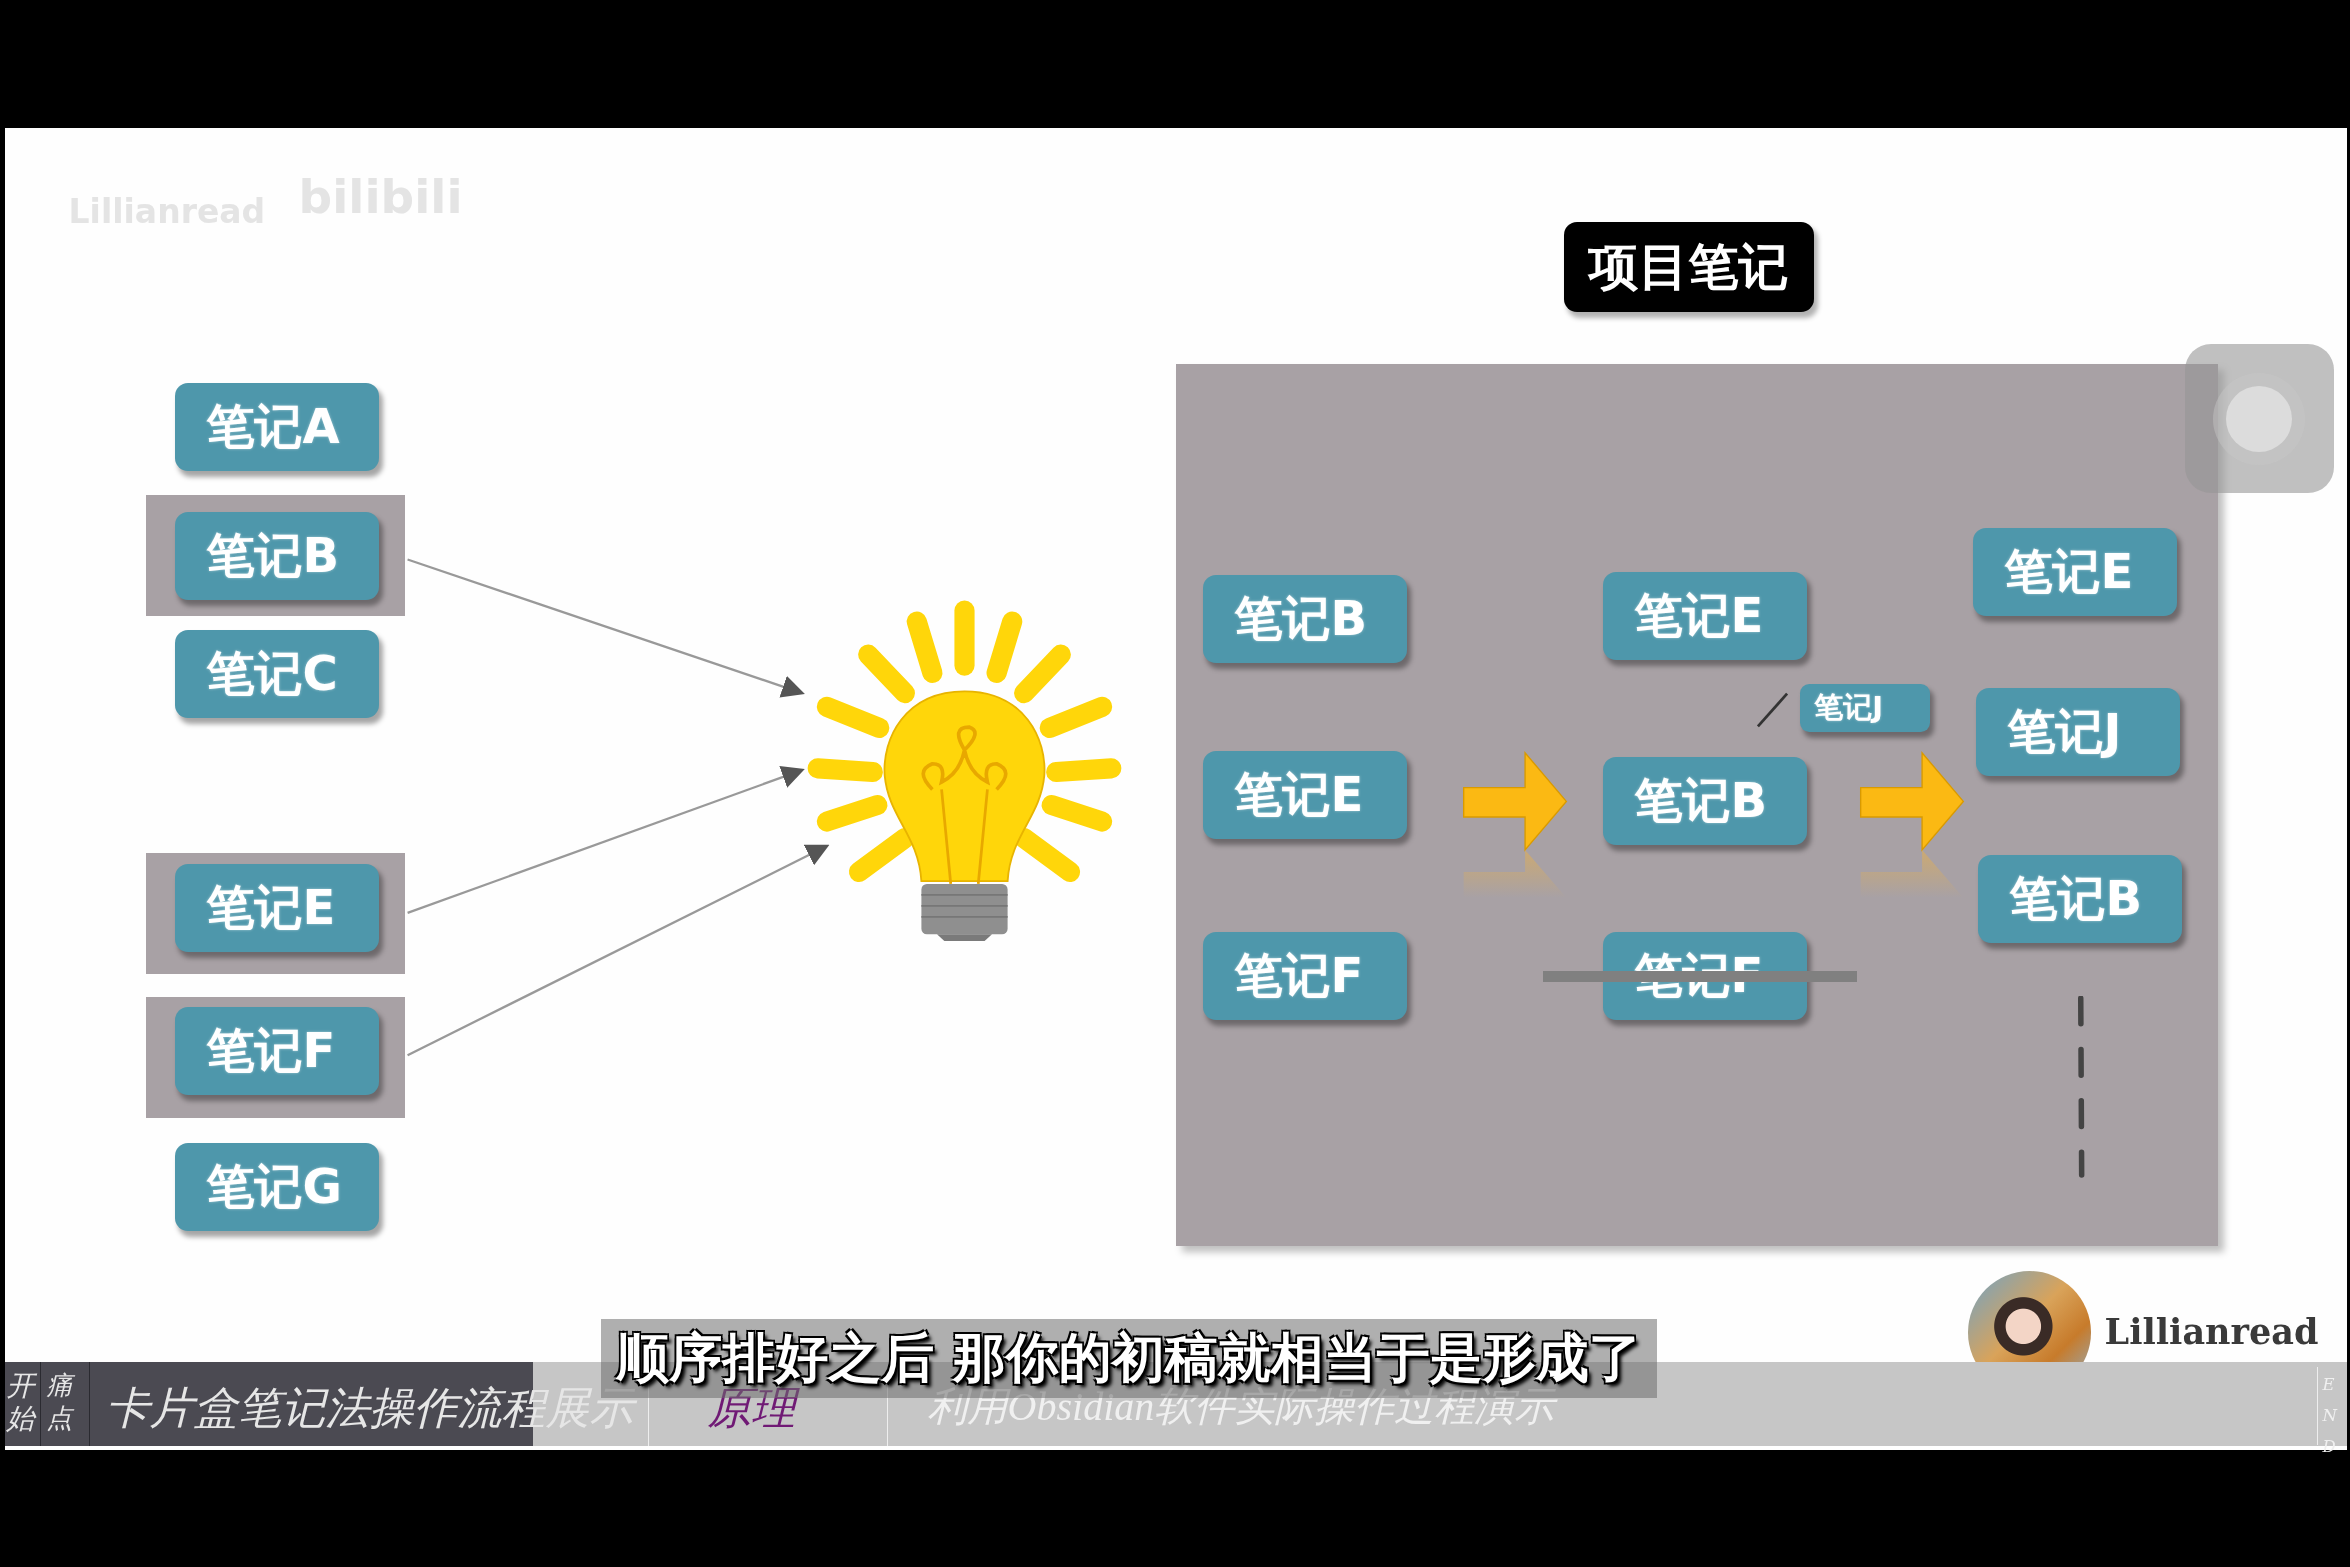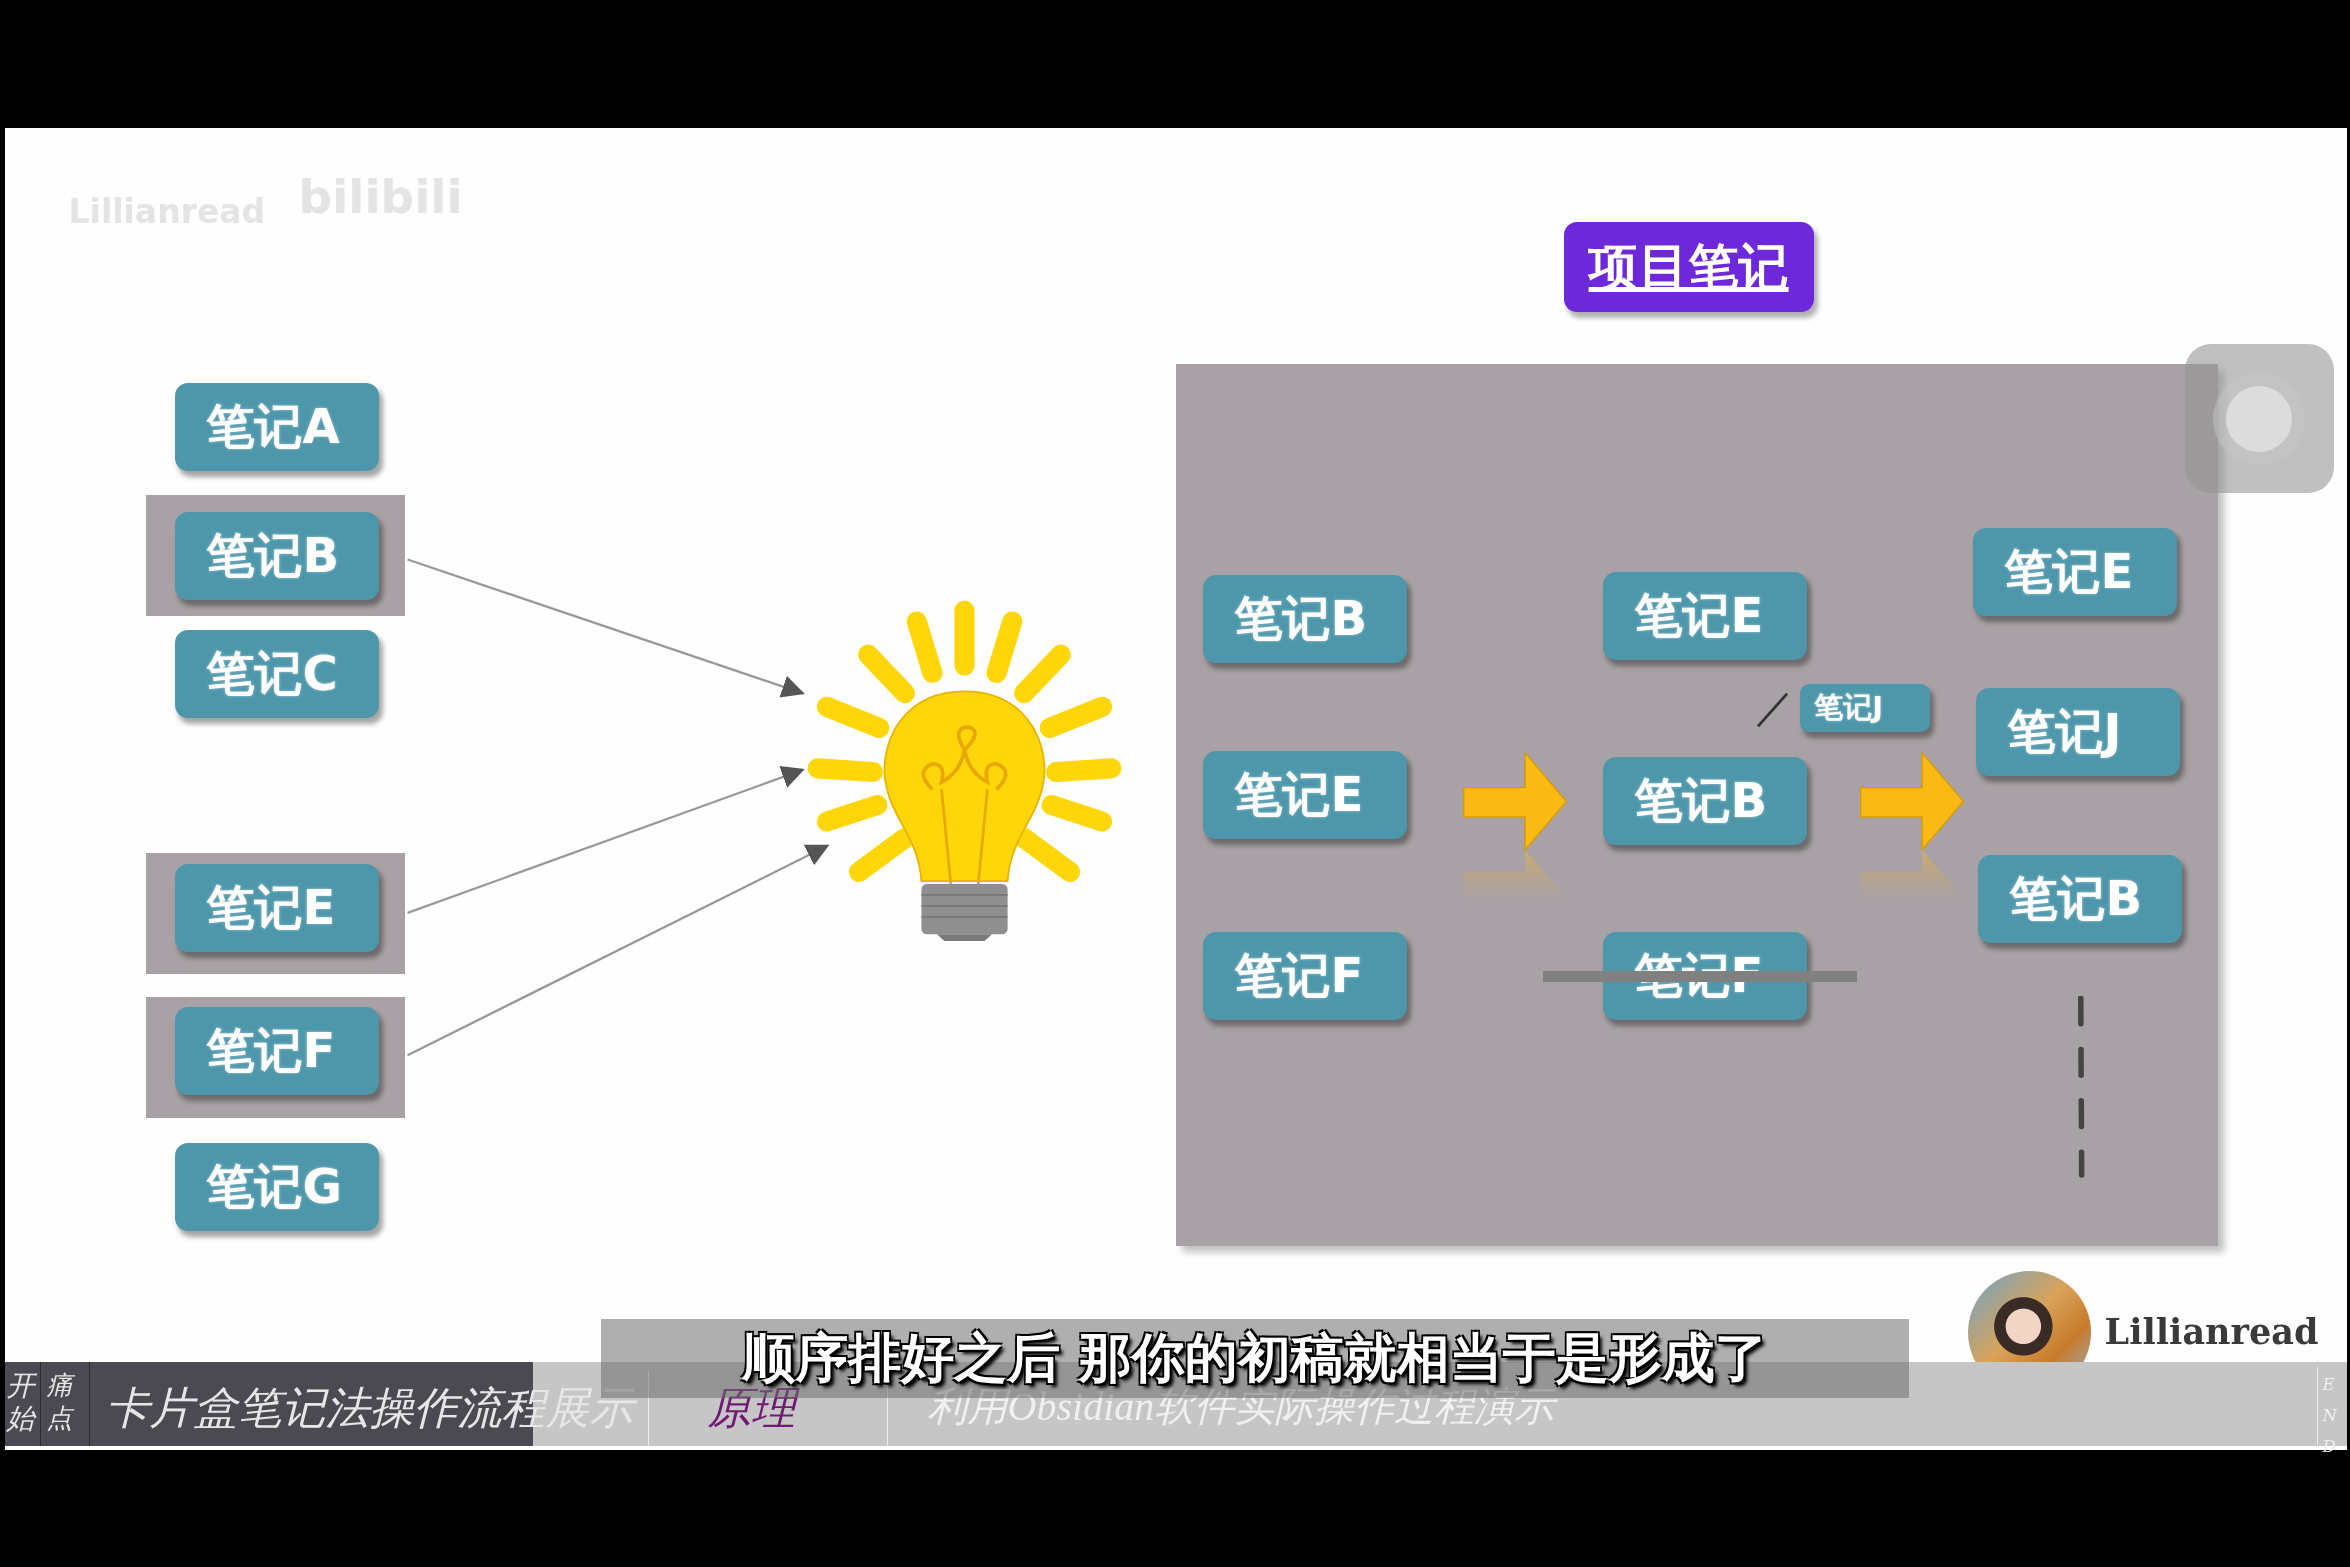--- a/index.html
+++ b/index.html
@@ -7,27 +7,27 @@
          font-family:"DejaVu Sans","Liberation Sans",sans-serif; }
   .slide { position:absolute; left:4.6px; top:128px; width:2342px; height:1322px; background:#fefefe; overflow:hidden; }
   .abs { position:absolute; }
   .note { position:absolute; background:#4e97ab; border-radius:13px; color:#fff; font-weight:bold;
           box-shadow:3.7px 5.5px 5.5px rgba(0,0,0,0.35); display:flex; align-items:center; padding-left:32px;
           box-sizing:border-box; text-shadow:0 0 2.8px rgba(255,255,255,0.5); }
   .note.big { width:204px; height:88px; font-size:48px; }
   .note.small { width:130px; height:48px; font-size:29px; padding-left:14.7px; border-radius:9.2px; }
   .hl { position:absolute; background:#a8a1a5; }
   .panel { position:absolute; background:#a8a1a5; box-shadow:5.5px 5.5px 7.3px rgba(0,0,0,0.25); }
-  .tag { position:absolute; background:#6d28d9; color:#fff; font-weight:bold; font-size:50px; border-radius:13px;
-         box-shadow:3.7px 5.5px 5.5px rgba(0,0,0,0.3); display:flex; align-items:center; justify-content:center;text-decoration:underline; }
+  .tag { position:absolute; background:#000000; color:#fff; font-weight:bold; font-size:50px; border-radius:13px;
+         box-shadow:3.7px 5.5px 5.5px rgba(0,0,0,0.3); display:flex; align-items:center; justify-content:center; }
   .watermark { position:absolute; color:rgba(210,210,210,0.6); font-weight:bold; }
   .bottom-bar { position:absolute; left:4.6px; top:1362px; width:2342px; height:84px; background:#c6c6c6; }
   .bottom-dark { position:absolute; left:0; top:0; width:528px; height:84px; background:#4b4a52; }
   .bar-text { position:absolute; font-family:"DejaVu Serif",serif; color:#e6e6e6; font-style:italic; }
-  .subtitle { position:absolute; left:601px; top:1319px; height:79px; width:1308px; background:rgba(110,110,110,0.55);
+  .subtitle { position:absolute; left:601px; top:1319px; height:79px; width:1056px; background:rgba(110,110,110,0.55);
               color:#fff; font-size:53px; font-weight:bold; display:flex; align-items:center; justify-content:center;
               text-shadow:1.8px 1.8px 0 #000, -1.8px -1.8px 0 #000, 1.8px -1.8px 0 #000, -1.8px 1.8px 0 #000, 3.7px 3.7px 3.7px #000; white-space:nowrap; }
   .brand { position:absolute; font-family:"DejaVu Serif","Liberation Serif",serif; font-weight:bold; font-size:35px; color:#3a3a3a; }
   .avatar { position:absolute; border-radius:50%; overflow:hidden;
             background:radial-gradient(circle at 45% 45%, #f3d5c6 0 18%, #3a2b26 19% 30%, transparent 31%),
                        linear-gradient(135deg,#6fa3c8 0%,#d9a35a 45%,#c77b2b 70%,#8db3d0 100%); }
   .float-btn { position:absolute; border-radius:26px; background:rgba(150,150,150,0.6); }
   .float-btn .inner { position:absolute; left:50%; top:50%; width:66px; height:66px; margin:-33px 0 0 -33px; border-radius:50%;
                       background:#dcdcdc; box-shadow:0 0 0 13px rgba(200,200,200,0.45); }
 </style>

